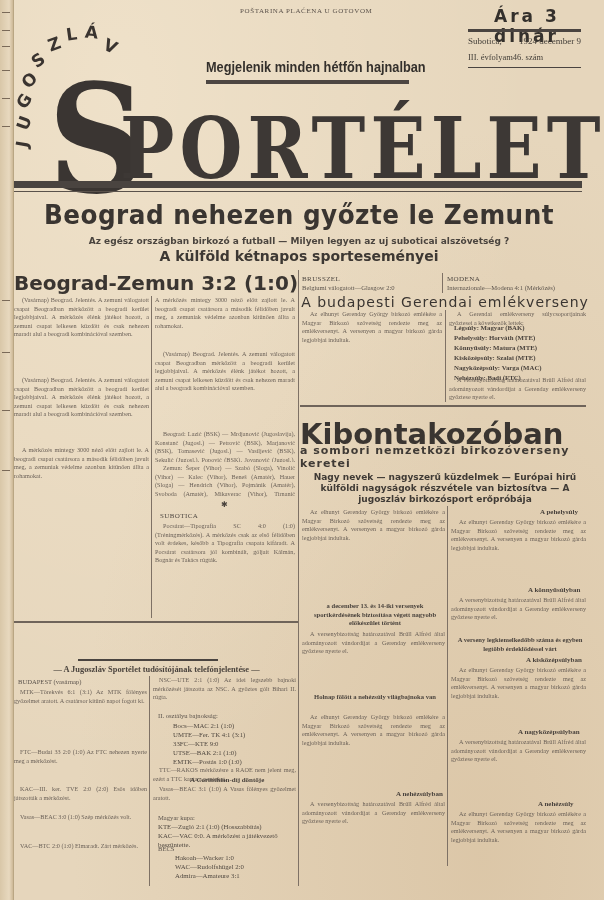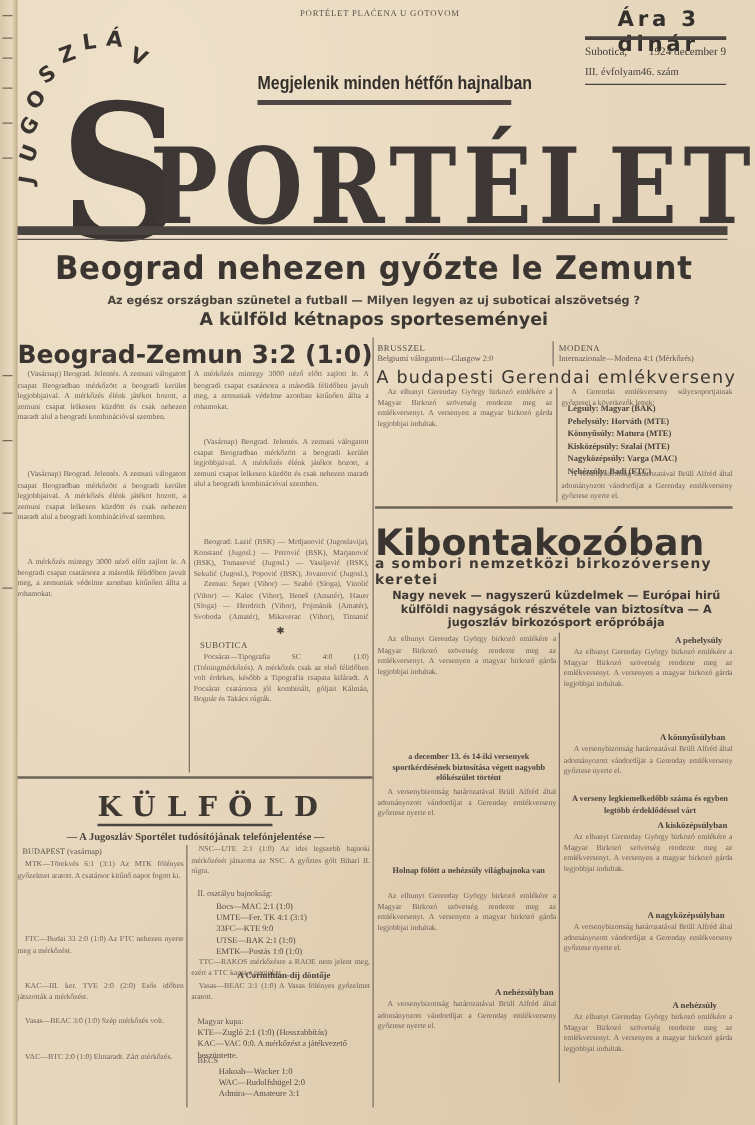--- a/index.html
+++ b/index.html
@@ -80,21 +80,21 @@
     <div class="mark" style="top:46px"></div>
       <div class="mark" style="top:70px"></div>
     <div class="mark" style="top:98px"></div>
       <div class="mark" style="top:126px"></div>
     <div class="mark" style="top:300px"></div>
       <div class="mark" style="top:352px"></div>
     <div class="mark" style="top:410px"></div>
       <div class="mark" style="top:470px"></div>
   </div>
 
-  <div class="postage">PORTÉLET PLAĆENA U GOTOVOM</div>
+  <div class="postage">POŠTARINA PLAĆENA U GOTOVOM</div>
 
   <div class="price">Ára 3 dinár</div>
   <div class="price-rule"></div>
   <div class="dateline">
     <span>Subotica,</span>
     <span>1924 december 9</span>
   </div>
   <div class="issue">
     <span>III. évfolyam</span>
     <span>46. szám</span>
@@ -113,42 +113,41 @@
   <span class="arc" style="left:66px;top:24px;transform:rotate(-8deg)">L</span>
   <span class="arc" style="left:85px;top:22px;transform:rotate(5deg)">Á</span>
   <span class="arc" style="left:104px;top:36px;transform:rotate(25deg)">V</span>
 
   <div class="title-S">S</div>
   <div class="title-rest">PORTÉLET</div>
   <div class="mast-rule1"></div>
   <div class="mast-rule2"></div>
 
   <div class="h-main">Beograd nehezen győzte le Zemunt</div>
-  <div class="h-sub">Az egész országban szünetel a futball — Milyen legyen az uj suboticai alszövetség ?</div>
+  <div class="h-sub">Az egész országban birkozó a futball — Milyen legyen az uj suboticai alszövetség ?</div>
   <div class="h-sub2">A külföld kétnapos sporteseményei</div>
 
   <div class="h-score">Beograd-Zemun 3:2 (1:0)</div>
 
   <div class="txt" style="left:14px;top:296px;width:135px;height:80px;text-indent:8px">(Vasárnap) Beograd. Jelentés. A zemuni válogatott csapat Beogradban mérkőzött a beogradi kerület legjobbjaival. A mérkőzés élénk játékot hozott, a zemuni csapat lelkesen küzdött és csak nehezen maradt alul a beogradi kombinációval szemben.</div>
   <div class="txt" style="left:14px;top:376px;width:135px;height:62px;text-indent:8px">(Vasárnap) Beograd. Jelentés. A zemuni válogatott csapat Beogradban mérkőzött a beogradi kerület legjobbjaival. A mérkőzés élénk játékot hozott, a zemuni csapat lelkesen küzdött és csak nehezen maradt alul a beogradi kombinációval szemben.</div>
   <div class="txt" style="left:14px;top:446px;width:135px;height:170px;text-indent:8px">A mérkőzés mintegy 3000 néző előtt zajlott le. A beogradi csapat csatársora a második félidőben javult meg, a zemuniak védelme azonban kitűnően állta a rohamokat.</div>
 
   <div class="col-rule" style="left:151px;top:296px;height:322px"></div>
 
   <div class="txt" style="left:155px;top:296px;width:140px;height:52px">A mérkőzés mintegy 3000 néző előtt zajlott le. A beogradi csapat csatársora a második félidőben javult meg, a zemuniak védelme azonban kitűnően állta a rohamokat.</div>
   <div class="txt" style="left:155px;top:350px;width:140px;height:80px;text-indent:8px">(Vasárnap) Beograd. Jelentés. A zemuni válogatott csapat Beogradban mérkőzött a beogradi kerület legjobbjaival. A mérkőzés élénk játékot hozott, a zemuni csapat lelkesen küzdött és csak nehezen maradt alul a beogradi kombinációval szemben.</div>
   <div class="txt" style="left:155px;top:430px;width:140px;height:32px;text-indent:8px">Beograd: Lazić (BSK) — Mrdjanović (Jugoslavija), Konstanć (Jugosl.) — Petrović (BSK), Marjanović (BSK), Tomasević (Jugosl.) — Vasiljević (BSK), Sekulić (Jugosl.), Popović (BSK), Jovanović (Jugosl.), Tirnanić (Jugosl.).</div>
   <div class="txt" style="left:155px;top:464px;width:140px;height:34px;text-indent:8px">Zemun: Šeper (Vihor) — Szabó (Sloga), Vinolić (Vihor) — Kalec (Vihor), Beneš (Amatér), Hauer (Sloga) — Hendrich (Vihor), Pojmánik (Amatér), Svoboda (Amatér), Mikaverac (Vihor), Tirnanić (Sloga).</div>
   <div class="star" style="left:221px;top:500px">✱</div>
   <div class="small-head" style="left:160px;top:512px">SUBOTICA</div>
   <div class="txt" style="left:155px;top:522px;width:140px;height:96px;text-indent:8px">Pocsárat—Tipografia SC 4:0 (1:0) (Tréningmérkőzés). A mérkőzés csak az első félidőben volt érdekes, később a Tipografia csapata kifáradt. A Pocsárat csatársora jól kombinált, góljait Kálmán, Bognár és Takács rúgták.</div>
 
   <div class="h-rule" style="left:14px;top:621px;width:284px;height:2px"></div>
 
-  <div class="kulfold">KÜLFÖLD</div>
   <div class="kulfold-rule"></div>
   <div class="kulfold-sub">— A Jugoszláv Sportélet tudósítójának telefónjelentése —</div>
 
   <div class="small-line" style="left:18px;top:678px">BUDAPEST (vasárnap)</div>
   <div class="txt" style="left:14px;top:688px;width:133px;height:56px;text-indent:6px">MTK—Törekvés 6:1 (3:1) Az MTK fölényes győzelmet aratott. A csatársor kitűnő napot fogott ki.</div>
   <div class="txt" style="left:14px;top:748px;width:133px;height:34px;text-indent:6px">FTC—Budai 33 2:0 (1:0) Az FTC nehezen nyerte meg a mérkőzést.</div>
   <div class="txt" style="left:14px;top:785px;width:133px;height:25px;text-indent:6px">KAC—III. ker. TVE 2:0 (2:0) Esős időben játszották a mérkőzést.</div>
   <div class="txt" style="left:14px;top:813px;width:133px;height:25px;text-indent:6px">Vasas—BEAC 3:0 (1:0) Szép mérkőzés volt.</div>
   <div class="txt" style="left:14px;top:842px;width:133px;height:42px;text-indent:6px">VAC—BTC 2:0 (1:0) Elmaradt. Zárt mérkőzés.</div>
 

